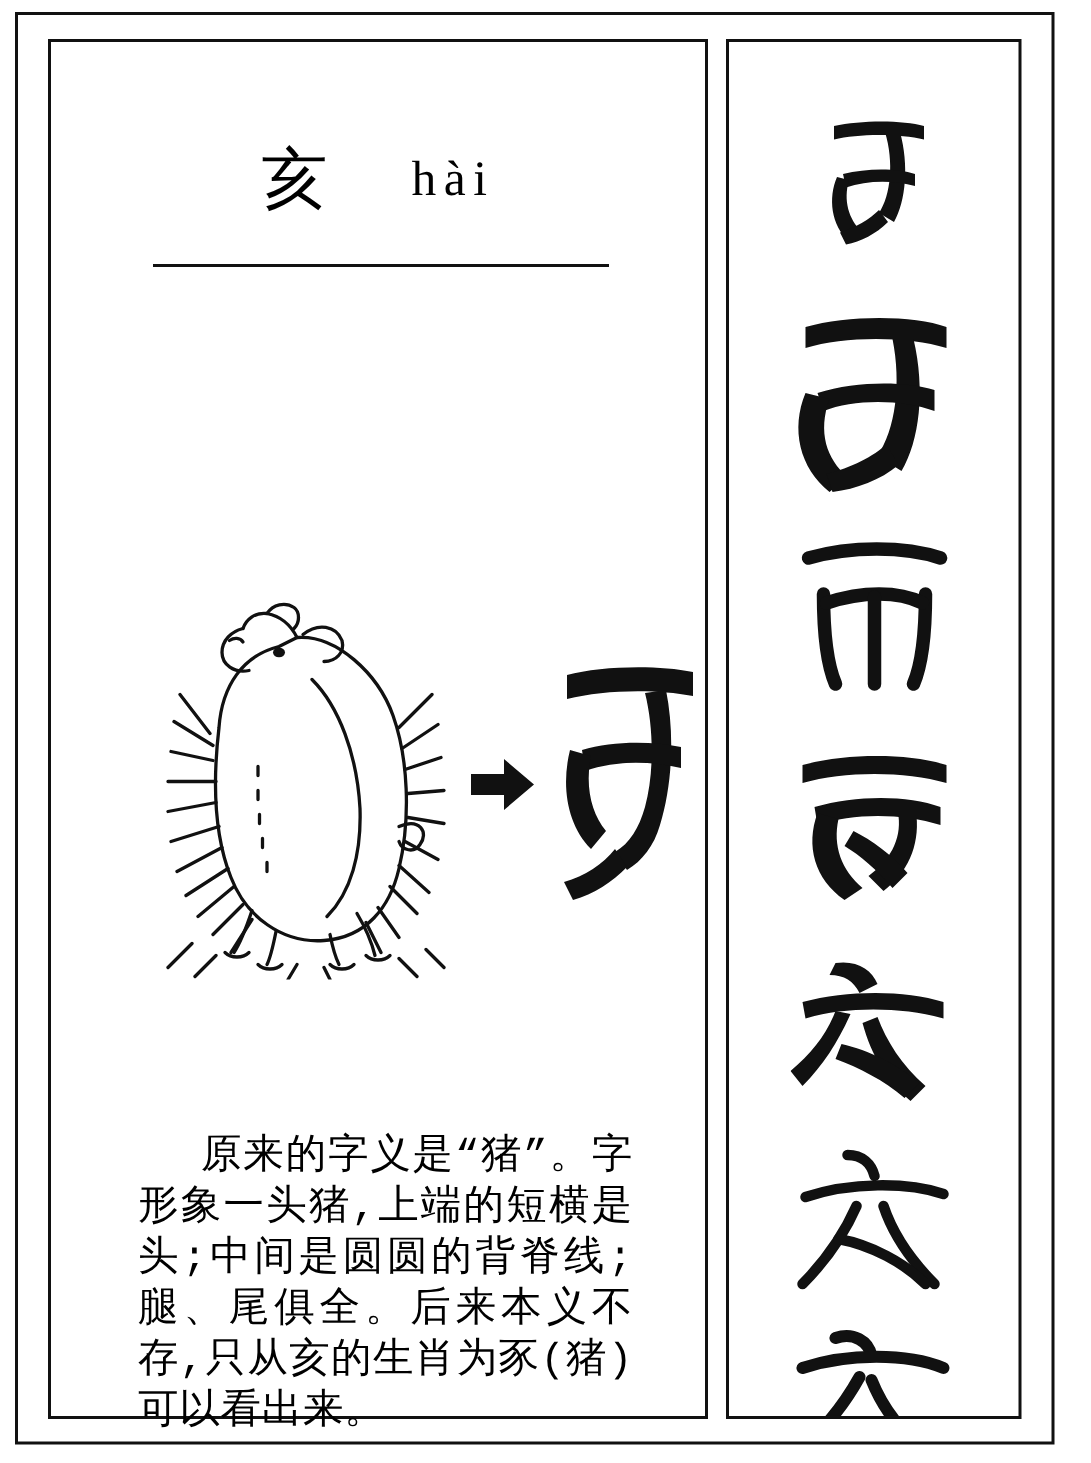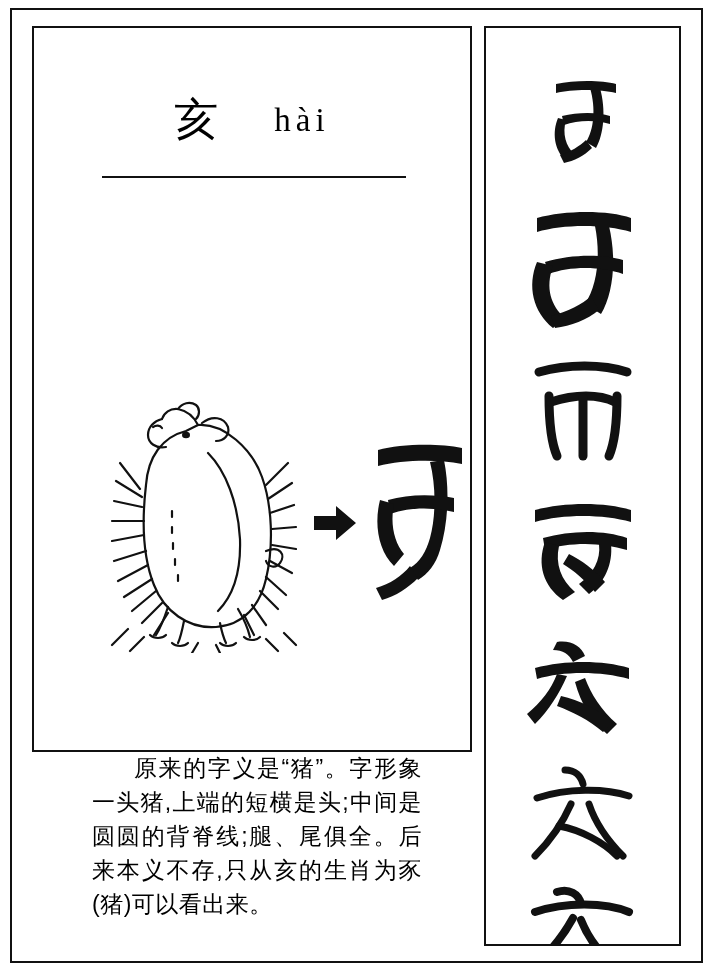--- a/index.html
+++ b/index.html
@@ -32,21 +32,21 @@
     border: 2px solid #111111;
     box-sizing: border-box;
   }
 
   
   #main-panel {
     position: absolute;
     left: 32px;
     top: 26px;
     width: 440px;
-    height: 726px;
+    height: 920px;
     border: 2px solid #111111;
     box-sizing: border-box;
     background: #ffffff;
     padding-left: 48px;
   }
 
   
   #script-panel {
     position: absolute;
     left: 484px;
@@ -121,22 +121,22 @@
     width: 110px;
     height: 175px;
   }
 
   
   #explanation {
     position: absolute;
     left: 58px;
     top: 700px;
     width: 330px;
-    font-family: Liberation Sans, sans-serif;
-    font-size: 23px;
+    font-family: Liberation Mono, monospace;
+    font-size: 27px;
     line-height: 34px;
     letter-spacing: 0.5px;
     text-align: justify;
     text-indent: 42px;
     color: #000000;
   }
 
   
   .script-glyph {
     position: absolute;

